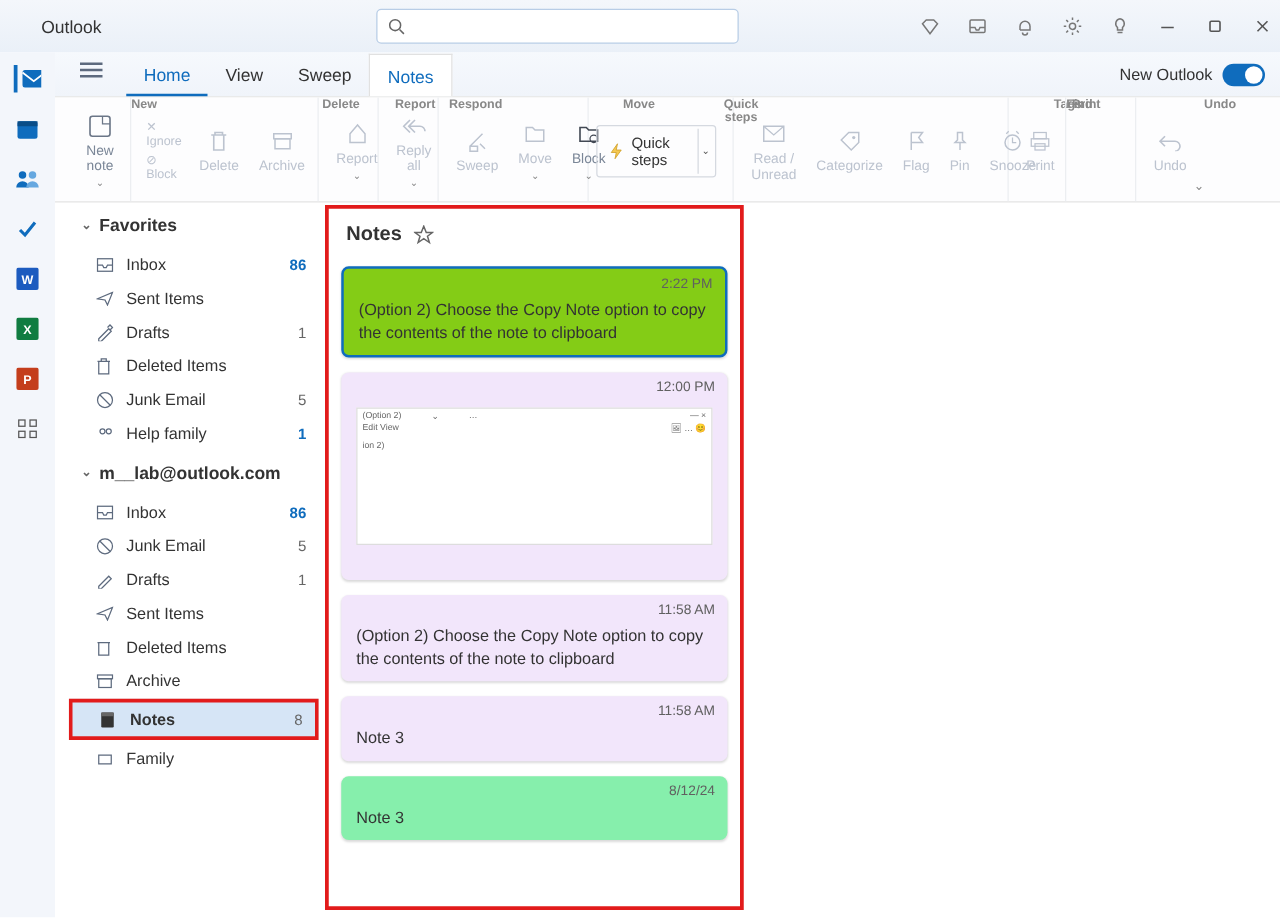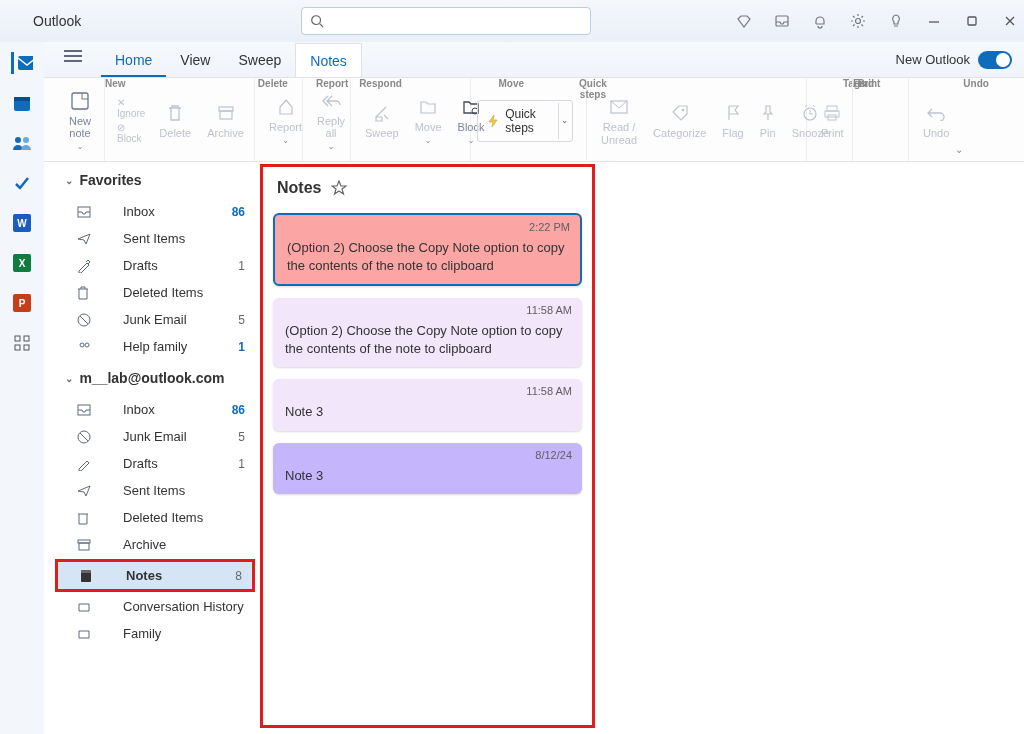--- a/index.html
+++ b/index.html
@@ -36,37 +36,37 @@
 .dropind { font-size: 8px; color: #888; }
 
 
 .rail { position: absolute; left: 0; top: 42px; bottom: 0; width: 44px; background: #f3f6fb; display: flex; flex-direction: column; align-items: center; padding-top: 10px; gap: 18px; }
 .rail .ri { width: 22px; height: 22px; display:flex; align-items:center; justify-content:center; }
 
 
 .sidebar { position: absolute; left: 55px; top: 162px; width: 200px; bottom: 0; overflow: hidden; }
 .sec-head { display: flex; align-items: center; gap: 6px; font-size: 14px; font-weight: 600; color: #333; padding: 10px 4px 10px 10px; }
 .sec-head .chv { font-size: 10px; color: #666; }
-.folder { display: flex; align-items: center; padding: 6px 10px 6px 22px; font-size: 13px; color: #333; gap: 22px; }
+.folder { display: flex; align-items: center; padding: 6px 10px 6px 22px; font-size: 13px; color: #333; }
 .folder .fi { width: 16px; margin-right: 8px; color: #5d6a7e; display:flex; }
 .folder .nm { flex: 1; }
 .folder .ct { font-size: 12px; color: #0f6cbd; font-weight: 600; }
 .folder.sel { font-weight: 700; }
 .folder .ct.gray { color: #666; font-weight: 400; }
 .highlight-box { border: 3px solid #e21b1b; }
 
 
 .noteslist { position: absolute; left: 260px; top: 164px; width: 335px; bottom: 6px; border: 3px solid #e21b1b; background: #fff; }
 .nhead { padding: 12px 14px; display: flex; align-items: center; gap: 10px; }
 .nhead h2 { font-size: 16px; font-weight: 600; color: #333; }
 .ncards { padding: 4px 10px; display: flex; flex-direction: column; gap: 12px; }
 .ncard { border-radius: 6px; padding: 10px 12px; box-shadow: 0 1px 2px rgba(0,0,0,.15); position: relative; }
-.ncard.purple { background: #fca5a5; }
+.ncard.purple { background: #84cc16; }
 .ncard.purple-light { background: #f2e6fb; }
-.ncard.yellow { background: #c4b5fd; }
+.ncard.yellow { background: #86efac; }
 .ncard.sel { border: 2px solid #0f6cbd; }
 .ntime { position: absolute; right: 10px; top: 6px; font-size: 11px; color: #606060; }
 .nbody { font-size: 13px; color: #333; line-height: 1.35; margin-top: 14px; }
 .ncard.tall { height: 166px; }
 .mini { background:#fff; border:1px solid #ddd; height:110px; margin-top:18px; font-size:7px; color:#666; padding:2px 4px; }
 
 svg { display:block; }
 </style>
 </head>
 <body>
@@ -530,46 +530,54 @@
       </span>
       <span class="nm">Notes</span>
       <span class="ct gray">8</span>
     </div>
   <div class="folder">
       <span class="fi">
         <svg width="14" height="12">
           <path d="M2 3 V10 H12 V3 Z" fill="none" stroke="#5d6a7e"></path>
         </svg>
       </span>
-      <span class="nm">Conversation History</span>
-    </div>
-  <div class="folder">
-      <span class="fi">
-        <svg width="14" height="12">
-          <path d="M2 3 V10 H12 V3 Z" fill="none" stroke="#5d6a7e"></path>
-        </svg>
-      </span>
       <span class="nm">Family</span>
     </div>
 </div>
 
 <div class="noteslist">
   <div class="nhead">
     <h2>Notes</h2>
     <span>
         <svg width="16" height="16">
           <path d="M8 1 L10 6 L15 6 L11 9 L12.5 14 L8 11 L3.5 14 L5 9 L1 6 L6 6 Z" fill="none" stroke="#666" stroke-width="1.2"></path>
         </svg>
       </span>
   </div>
   <div class="ncards">
     <div class="ncard purple sel">
       <span class="ntime">2:22 PM</span>
       <div class="nbody">(Option 2) Choose the Copy Note option to copy the contents of the note to clipboard</div>
     </div>
+    <div class="ncard purple-light tall">
+      <span class="ntime">12:00 PM</span>
+      <div class="mini">
+        <div style="display:flex;gap:24px">
+            <span>(Option 2)</span>
+            <span>⌄</span>
+            <span>…</span>
+            <span style="margin-left:auto">— ×</span>
+          </div>
+        <div style="margin-top:2px;display:flex;justify-content:space-between">
+            <span>Edit    View</span>
+            <span>🖼 … 😊</span>
+          </div>
+        <div style="margin-top:6px">ion 2)</div>
+      </div>
+    </div>
     <div class="ncard purple-light">
       <span class="ntime">11:58 AM</span>
       <div class="nbody">(Option 2) Choose the Copy Note option to copy the contents of the note to clipboard</div>
     </div>
     <div class="ncard purple-light">
       <span class="ntime">11:58 AM</span>
       <div class="nbody">Note 3</div>
     </div>
     <div class="ncard yellow">
       <span class="ntime">8/12/24</span>

